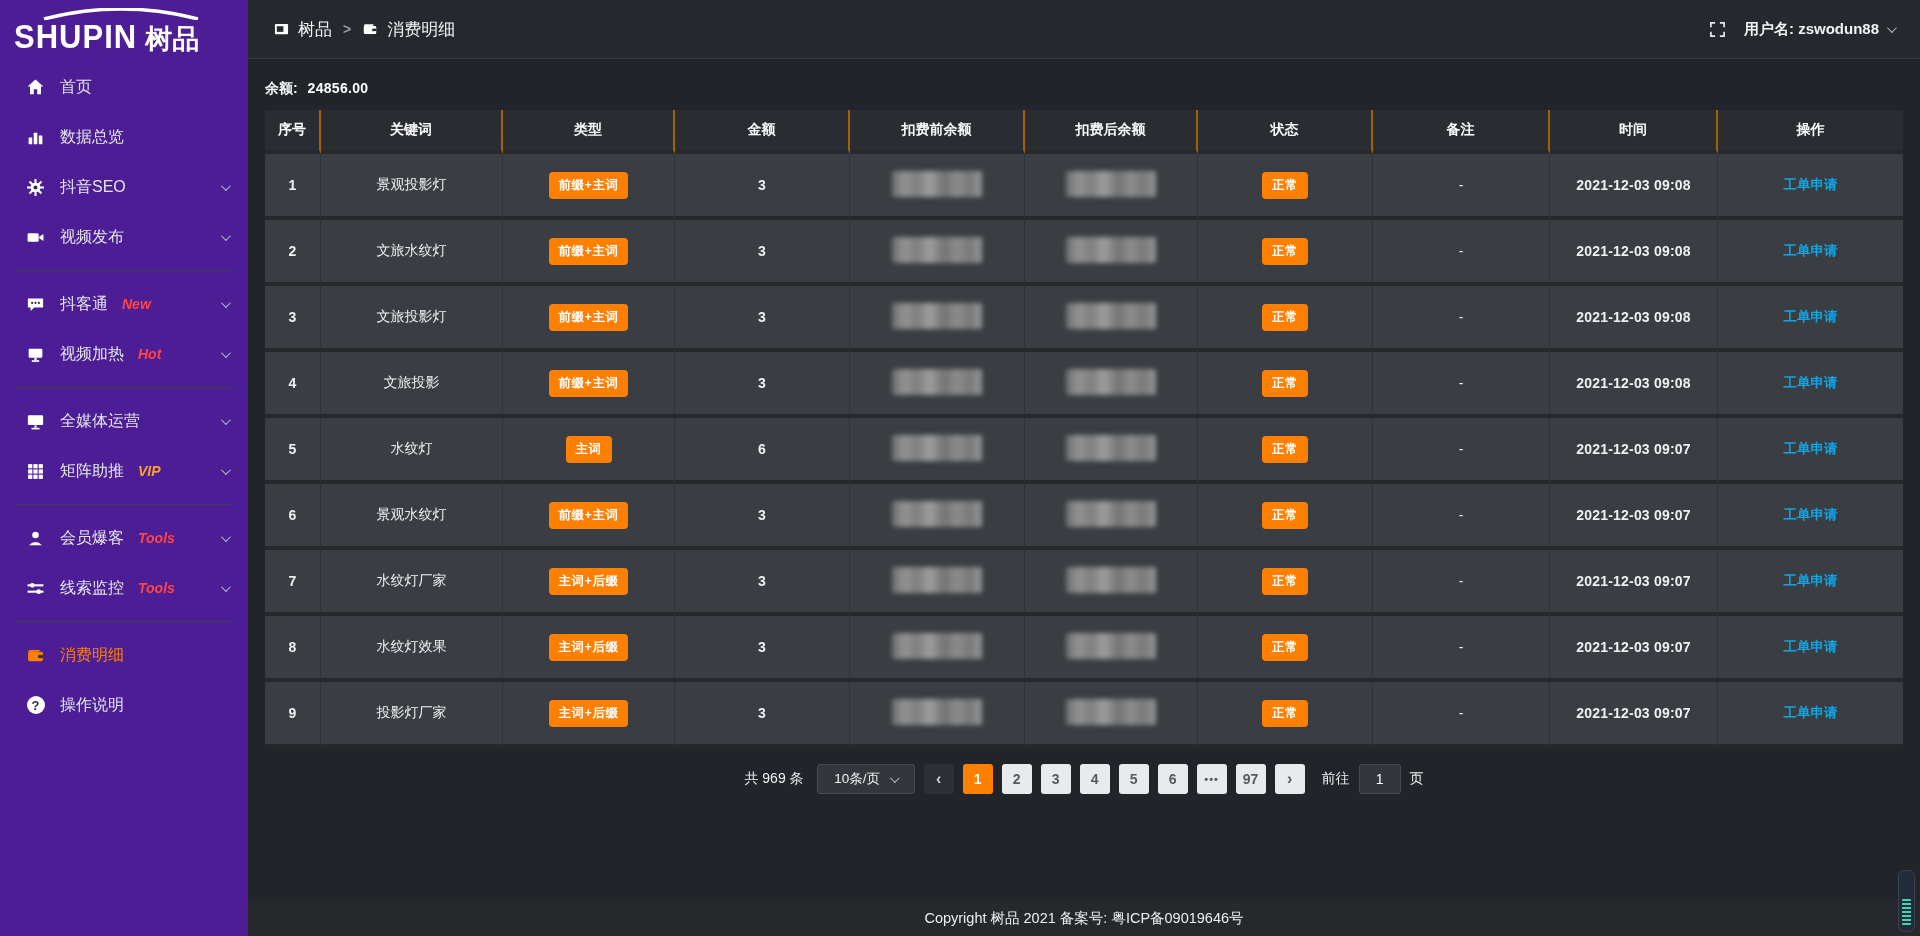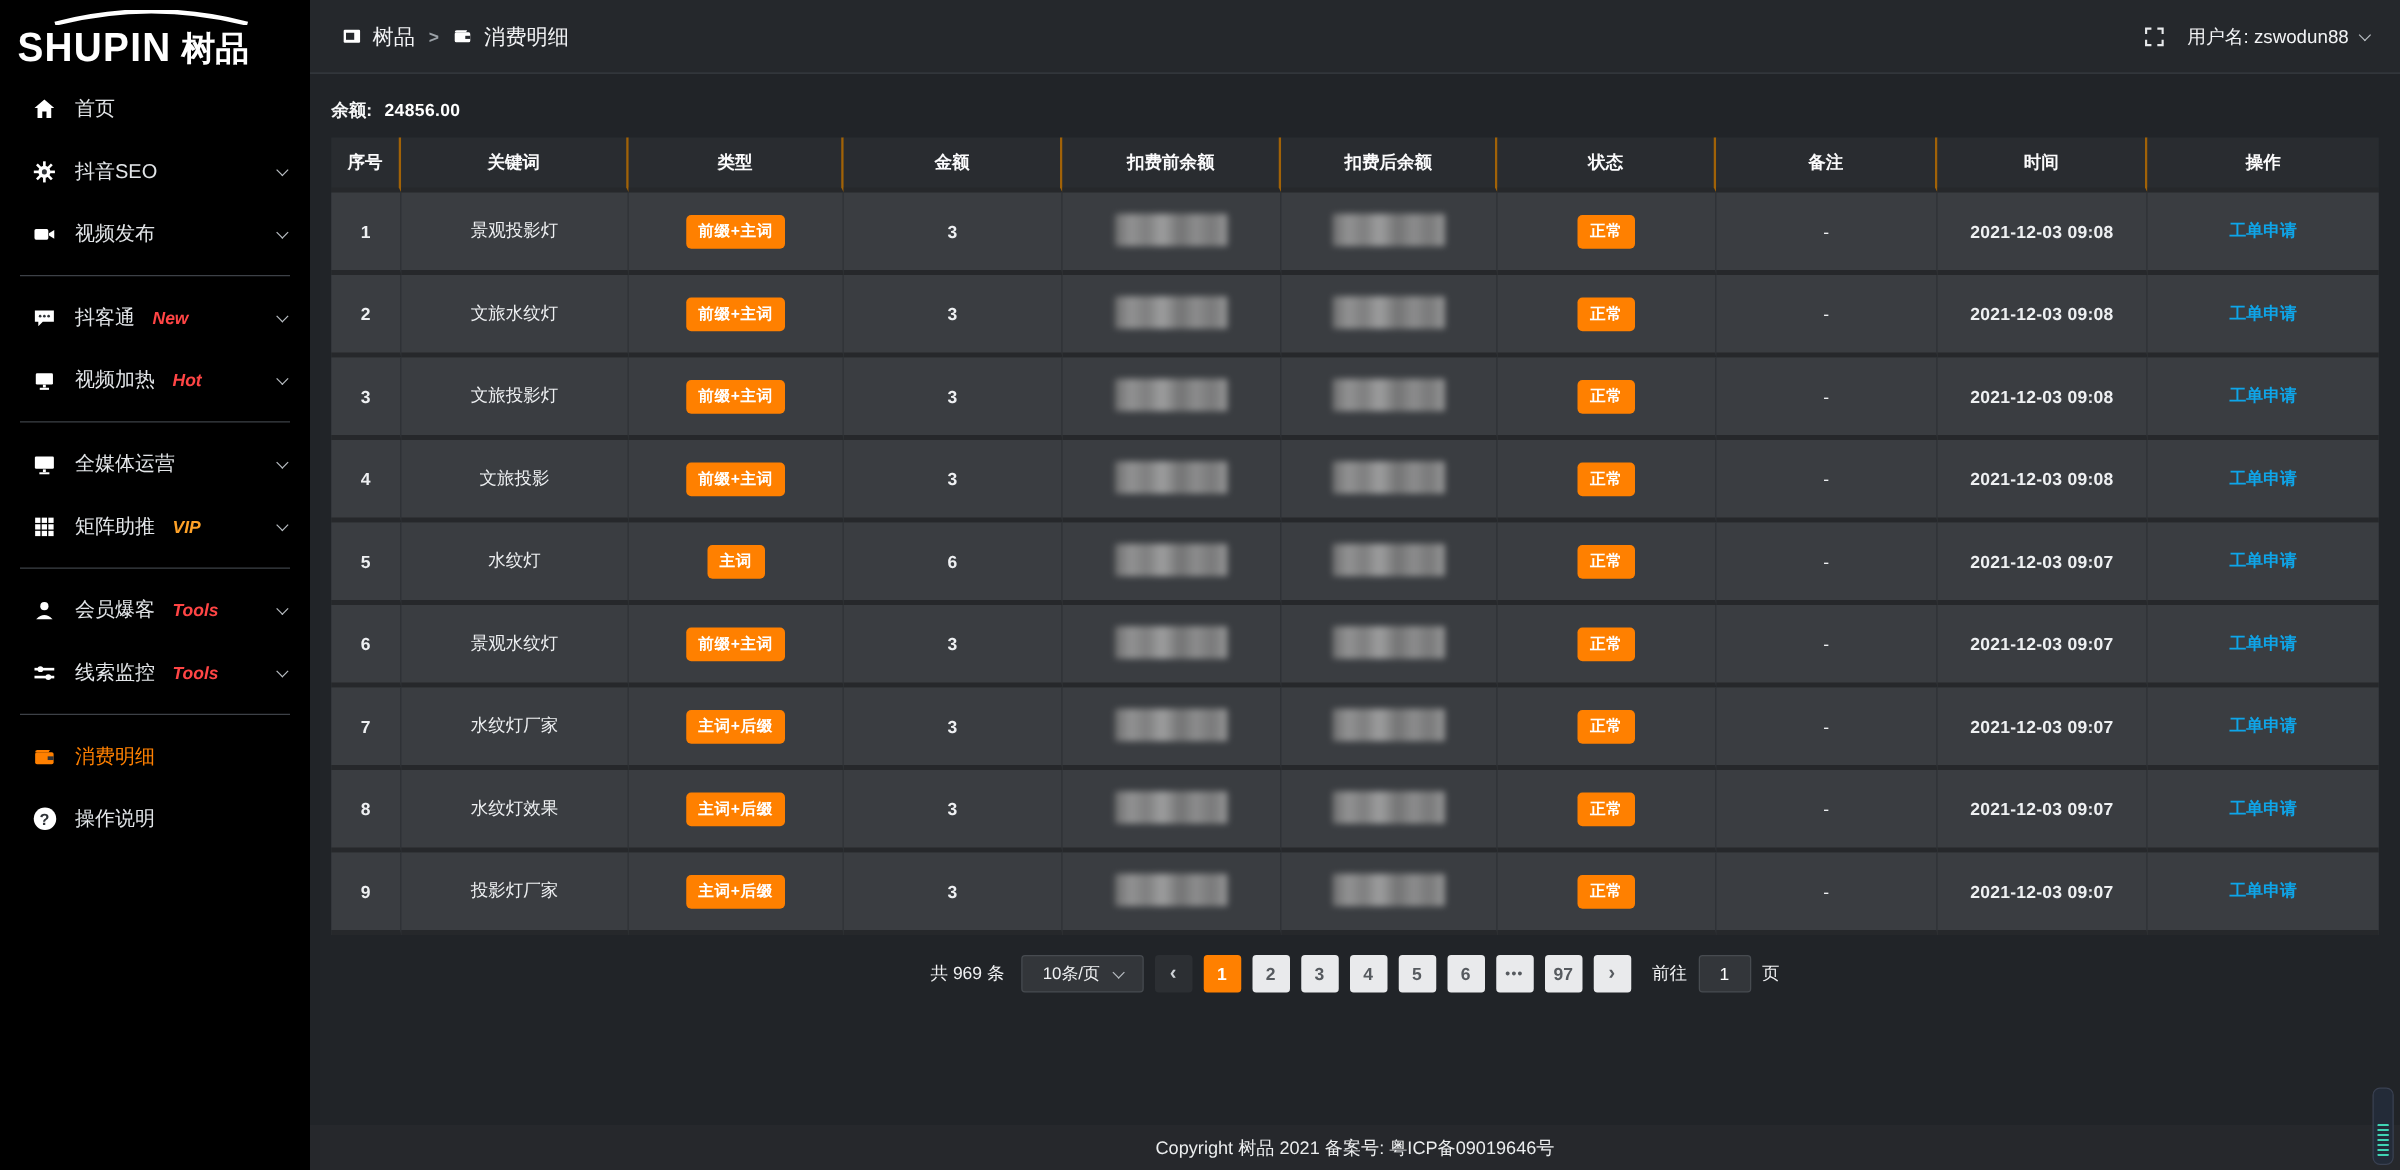--- a/index.html
+++ b/index.html
@@ -2,21 +2,21 @@
 <html><head>
 <meta charset="utf-8">
 <style>
   * { margin:0; padding:0; box-sizing:border-box; }
   html,body { width:1920px; height:936px; overflow:hidden; }
   body {
     font-family:"Liberation Sans","DejaVu Sans",sans-serif;
     background:#212428; color:#fff;
   }
   
-  .sidebar{ position:absolute; left:0; top:0; width:248px; height:936px; background:#000000; z-index:5;}
+  .sidebar{ position:absolute; left:0; top:0; width:248px; height:936px; background:#4c1d95; z-index:5;}
   .logo{ padding:8px 14px 2px 14px; height:56px; color:#fff; }
   .logo .arc{ display:block; margin-left:22px; }
   .logo-row{ display:flex; align-items:baseline; gap:8px; }
   .logo-en{ font-size:31px; font-weight:800; letter-spacing:1px; transform:scaleY(1.05); }
   .logo-cn{ font-size:27px; font-weight:800; }
   .menu{ list-style:none; padding-top:6px; }
   .menu-item{ height:50px; display:flex; align-items:center; padding:0 20px 0 26px; font-size:16px; color:#e3e6e9; cursor:pointer; }
   .menu-item .mi-icon{ width:19px; height:19px; margin-right:15px; flex:0 0 19px; display:inline-flex; align-items:center; justify-content:center; }
   .menu-item svg{ display:block; }
   .menu-item .mi-label{ flex:0 0 auto; }
@@ -25,21 +25,21 @@
   .menu-item .spacer{ flex:1; }
   .menu-item.active{ color:#ff8000; }
   .chev-down{ display:inline-block; width:7px; height:7px; border-right:1.6px solid #b9bec3; border-bottom:1.6px solid #b9bec3; transform:rotate(45deg) translateY(-2px); }
   .menu-divider{ height:1px; background:#3d4147; margin:8px 16px; }
   .qicon{ width:18px; height:18px; border-radius:50%; background:#fff; color:#2e3237; font-size:13px; font-weight:bold; display:inline-flex; align-items:center; justify-content:center; }
   
   .topbar{ position:absolute; left:248px; top:0; width:1672px; height:59px; background:#25282c; border-bottom:1px solid #393d42; display:flex; align-items:center; padding:0 26px; }
   .crumb{ display:flex; align-items:center; gap:9px; font-size:17px; color:#f2f3f5; }
   .crumb .sep{ color:#9ba1a7; font-size:14px; font-weight:bold; padding:0 2px; }
   .crumb .c-icon{ display:inline-flex; }
-  .topbar-right{ margin-left:auto; display:flex; align-items:center; gap:18px; font-size:15px; color:#f2f3f5; }
+  .topbar-right{ margin-left:auto; display:flex; align-items:center; gap:18px; font-size:15px; color:#f2f3f5;font-weight:bold; }
   .fs-icon{ display:inline-flex; cursor:pointer; }
   .user-chip{ display:flex; align-items:center; gap:8px; cursor:pointer; }
   
   .content{ position:absolute; left:248px; top:60px; width:1672px; height:840px; background:#212428; }
   .balance{ padding:20px 17px 12px 17px; font-size:14px; }
   .balance .b-label{ font-weight:bold; color:#f5f6f7; }
   .balance .b-value{ font-weight:bold; color:#ffffff; margin-left:6px; letter-spacing:.3px; }
   
   table.data{ margin:0 17px; width:1638px; border-collapse:separate; border-spacing:0; table-layout:fixed; }
   table.data th{
@@ -92,20 +92,30 @@
     </div>
   </div>
   <ul class="menu">
     <li class="menu-item">
       <span class="mi-icon">
           <svg width="19" height="19" viewBox="0 0 18 18" fill="#fff">
             <path d="M9 1.5 L16.5 8 H14.2 V15.5 H10.6 V10.6 H7.4 V15.5 H3.8 V8 H1.5 Z"></path>
           </svg>
         </span>
       <span class="mi-label">首页</span>
+    </li>
+    <li class="menu-item">
+      <span class="mi-icon">
+          <svg width="19" height="19" viewBox="0 0 18 18" fill="#fff">
+            <rect x="2.5" y="9" width="3.4" height="6.5" rx="0.5"></rect>
+            <rect x="7.3" y="4.5" width="3.4" height="11" rx="0.5"></rect>
+            <rect x="12.1" y="7" width="3.4" height="8.5" rx="0.5"></rect>
+          </svg>
+        </span>
+      <span class="mi-label">数据总览</span>
     </li>
     <li class="menu-item">
       <span class="mi-icon">
           <svg width="19" height="19" viewBox="0 0 18 18" fill="#fff">
             <g>
               <rect x="8" y="1" width="2" height="4"></rect>
               <rect x="8" y="13" width="2" height="4"></rect>
               <rect x="8" y="1" width="2" height="4" transform="rotate(45 9 9)"></rect>
               <rect x="8" y="13" width="2" height="4" transform="rotate(45 9 9)"></rect>
               <rect x="8" y="1" width="2" height="4" transform="rotate(90 9 9)"></rect>

